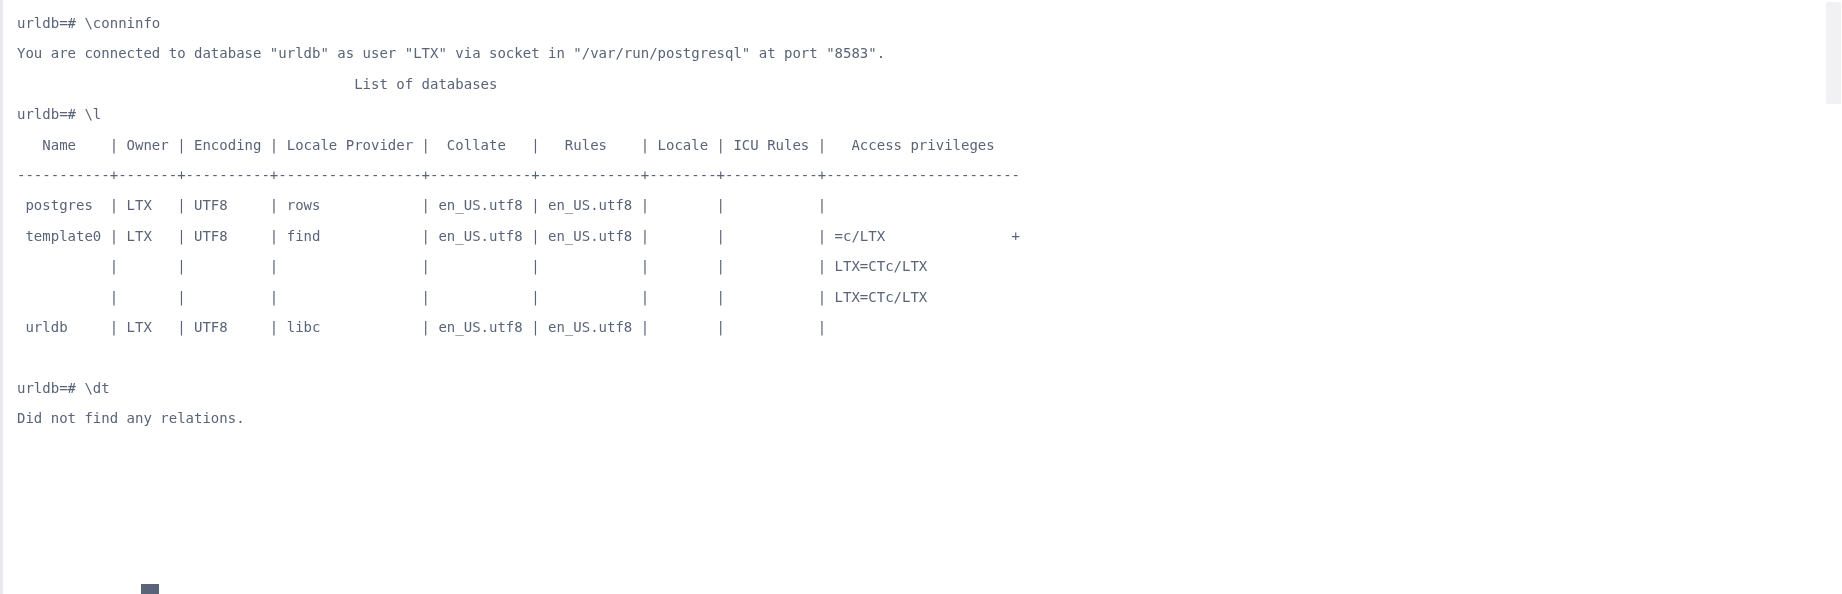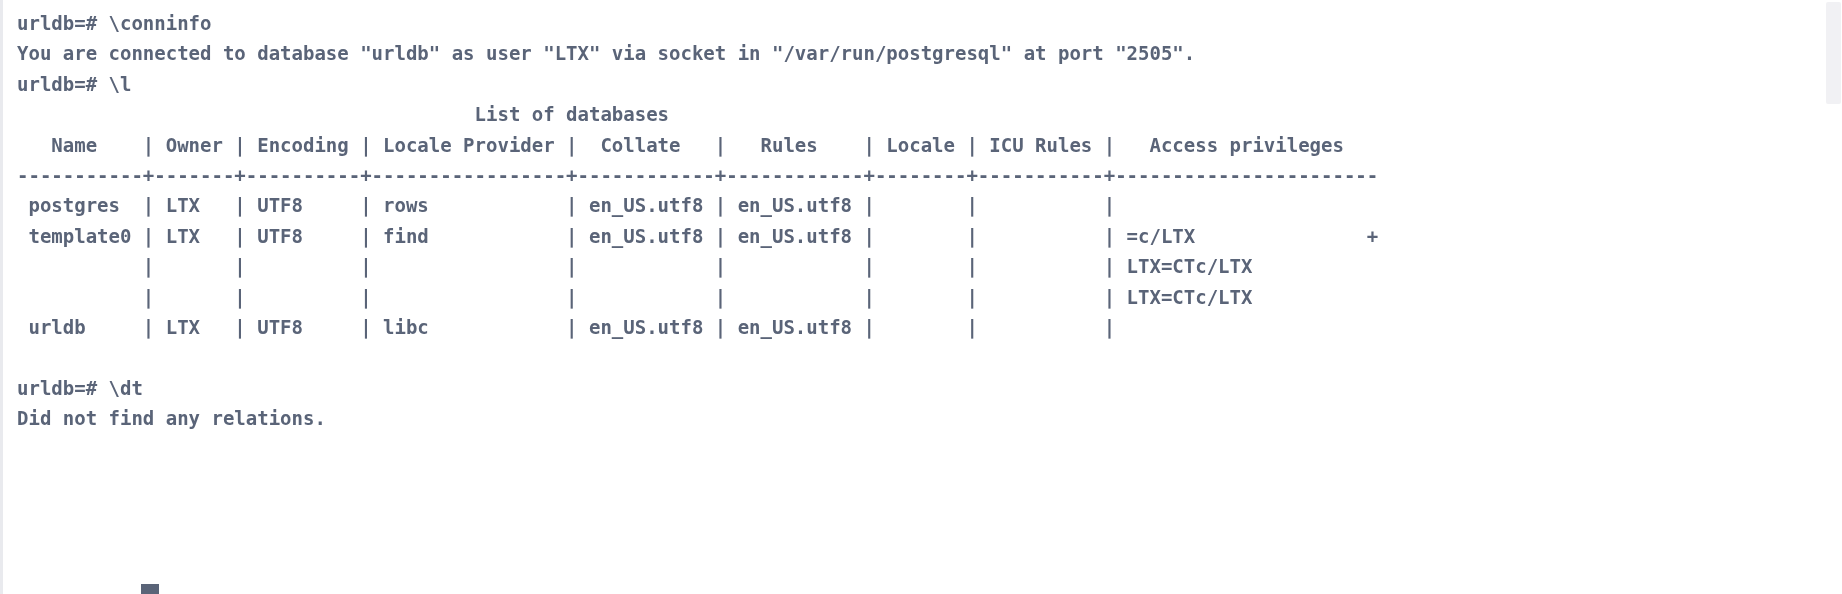--- a/index.html
+++ b/index.html
@@ -29,27 +29,27 @@
     position: absolute;
     left: 0;
     top: 0;
     right: 0;
     padding: 8px 0 0 14px;
     box-sizing: border-box;
   }
 
   .line {
     font-family: "DejaVu Sans Mono", "Liberation Mono", monospace;
-    font-size: 19px;
+    font-size: 14px;
     line-height: 30.4px;
     color: #5a6478;
     white-space: pre;
     letter-spacing: 0px;
     height: 30.4px;
-    font-weight: 700;
+    font-weight: 400;
   }
 
   .line.blank {
     color: transparent;
   }
 
   
   #scrollbar {
     position: absolute;
     top: 0;
@@ -79,23 +79,23 @@
   }
 </style>
 </head>
 <body>
 
 <div id="terminal">
 
   <div id="term-body">
 
     <div class="line">urldb=# \conninfo</div>
-    <div class="line">You are connected to database "urldb" as user "LTX" via socket in "/var/run/postgresql" at port "2505".</div>
+    <div class="line">You are connected to database "urldb" as user "LTX" via socket in "/var/run/postgresql" at port "8583".</div>
+    <div class="line">                                        List of databases</div>
     <div class="line">urldb=# \l</div>
-    <div class="line">                                        List of databases</div>
     <div class="line">   Name    | Owner | Encoding | Locale Provider |  Collate   |   Rules    | Locale | ICU Rules |   Access privileges   </div>
     <div class="line">-----------+-------+----------+-----------------+------------+------------+--------+-----------+-----------------------</div>
     <div class="line"> postgres  | LTX   | UTF8     | rows            | en_US.utf8 | en_US.utf8 |        |           |                       </div>
     <div class="line"> template0 | LTX   | UTF8     | find            | en_US.utf8 | en_US.utf8 |        |           | =c/LTX               +</div>
     <div class="line">           |       |          |                 |            |            |        |           | LTX=CTc/LTX           </div>
     <div class="line">           |       |          |                 |            |            |        |           | LTX=CTc/LTX           </div>
     <div class="line"> urldb     | LTX   | UTF8     | libc            | en_US.utf8 | en_US.utf8 |        |           |                       </div>
     <div class="line blank"></div>
     <div class="line">urldb=# \dt</div>
     <div class="line">Did not find any relations.</div>

